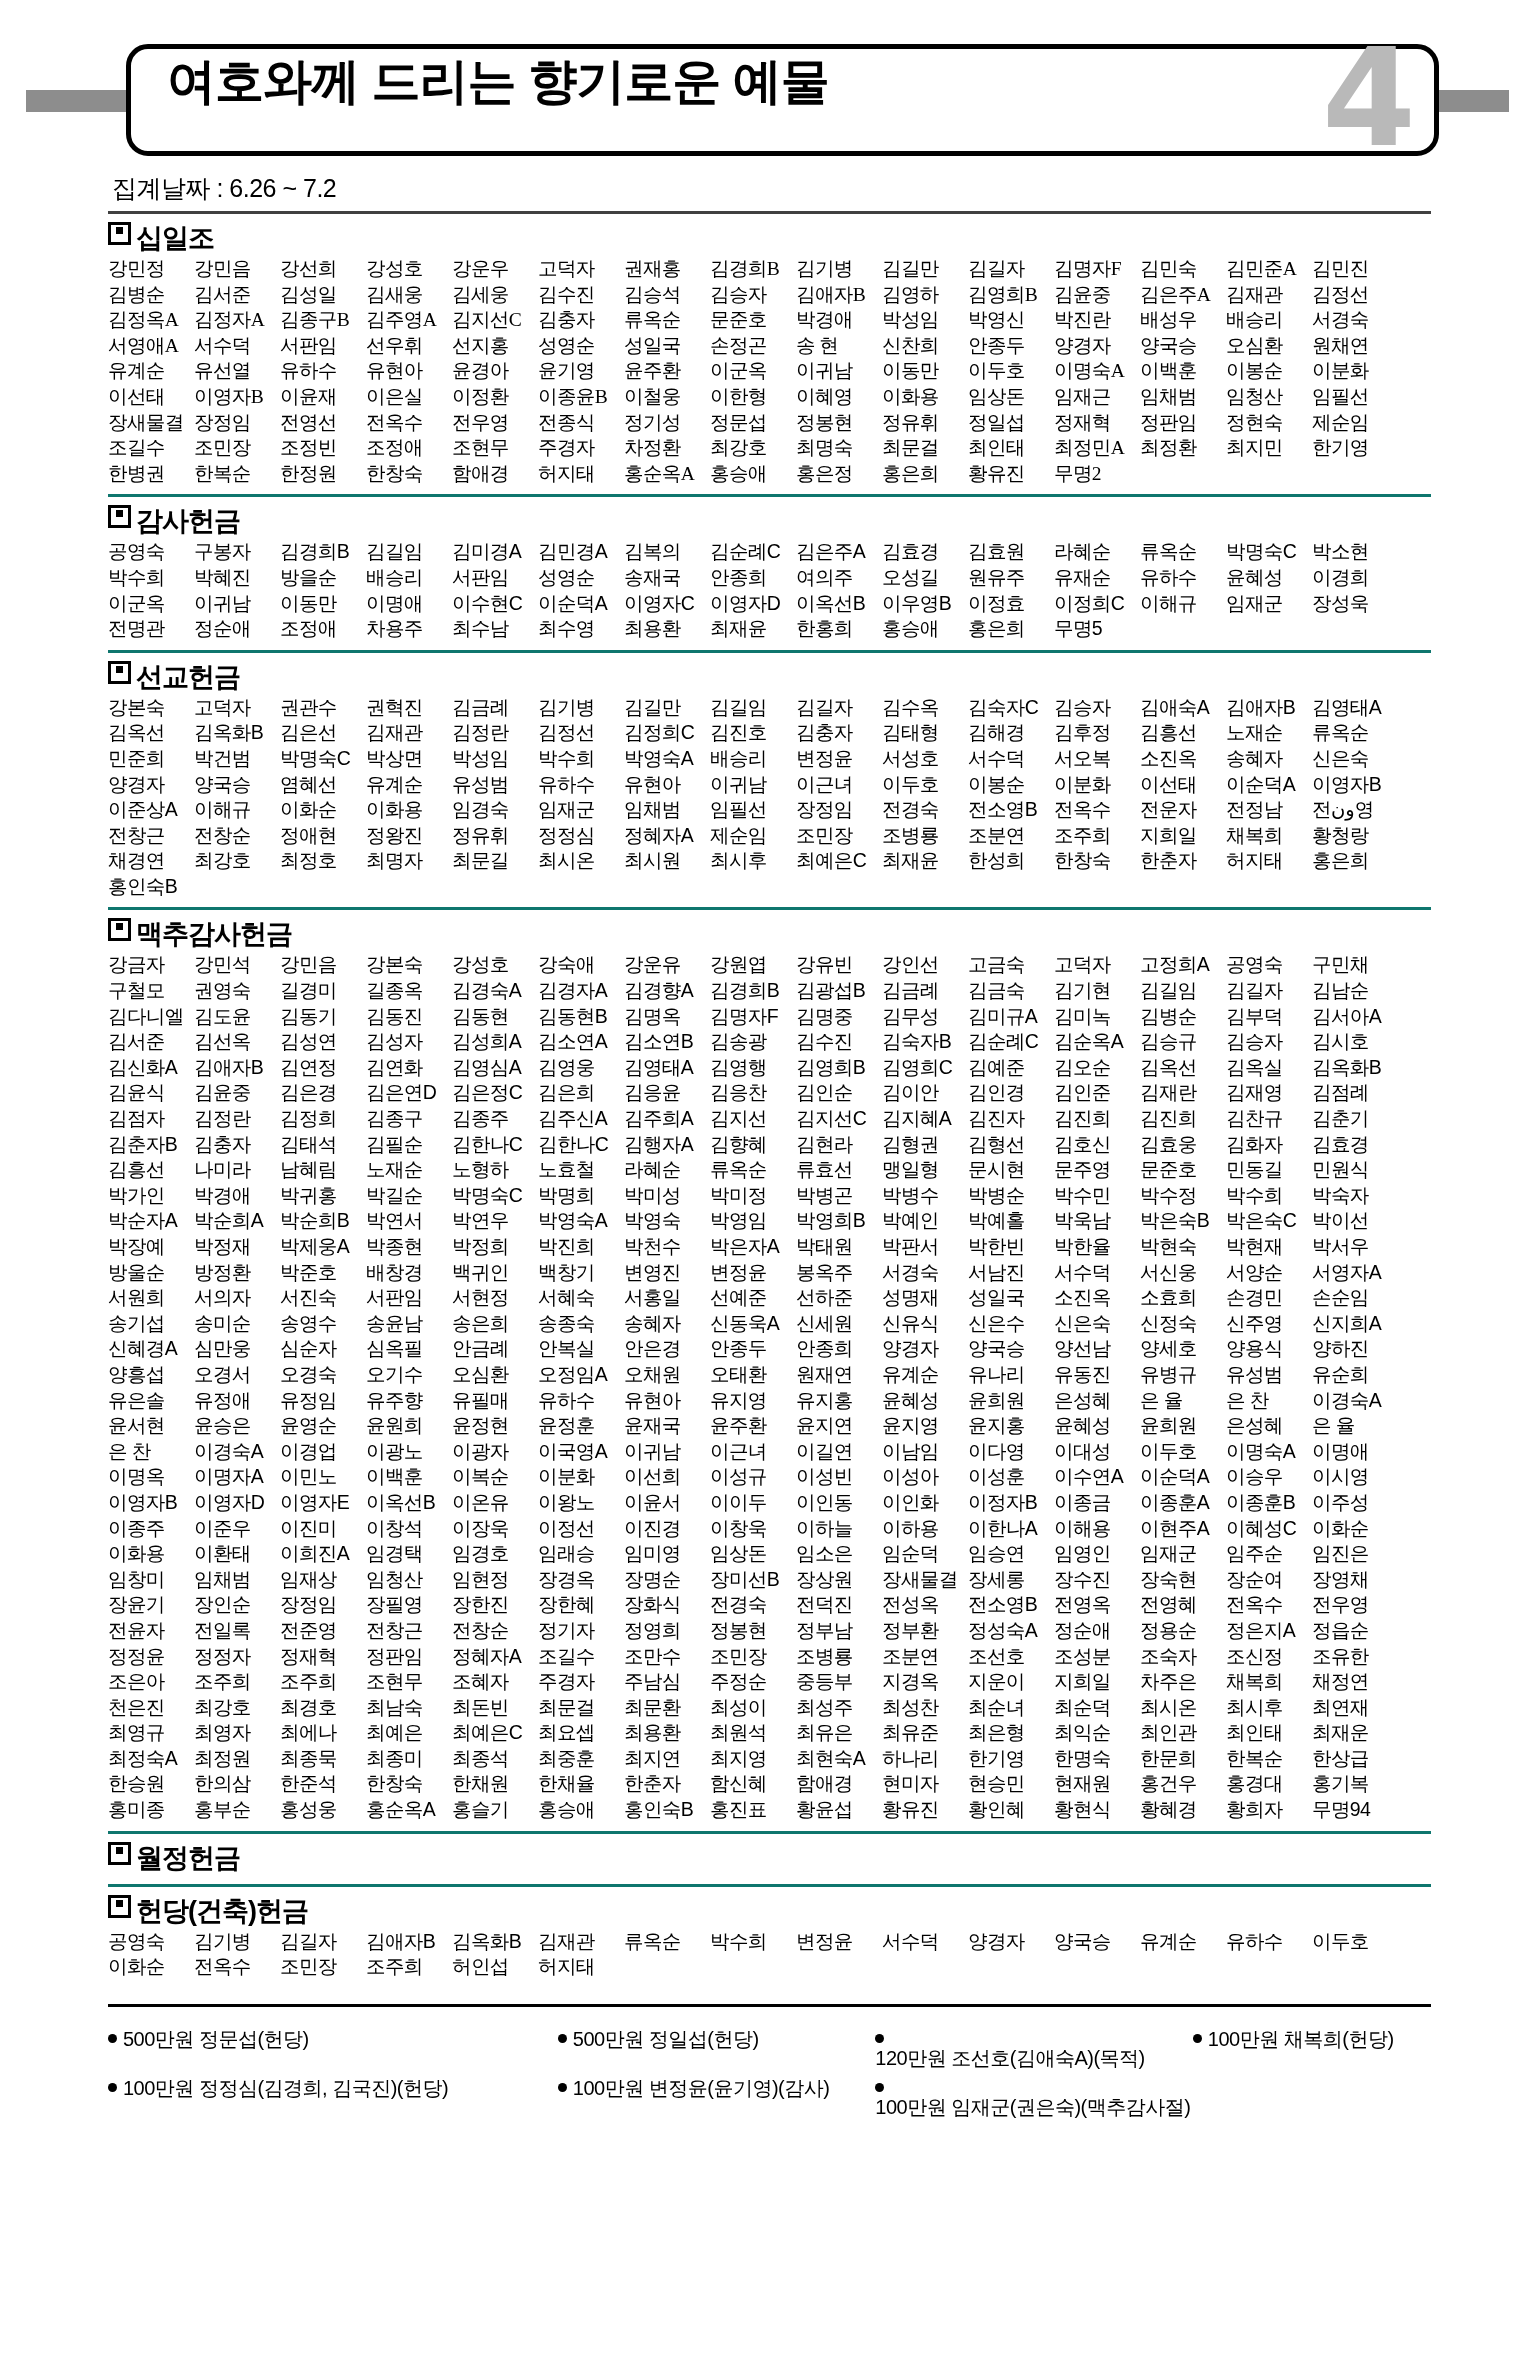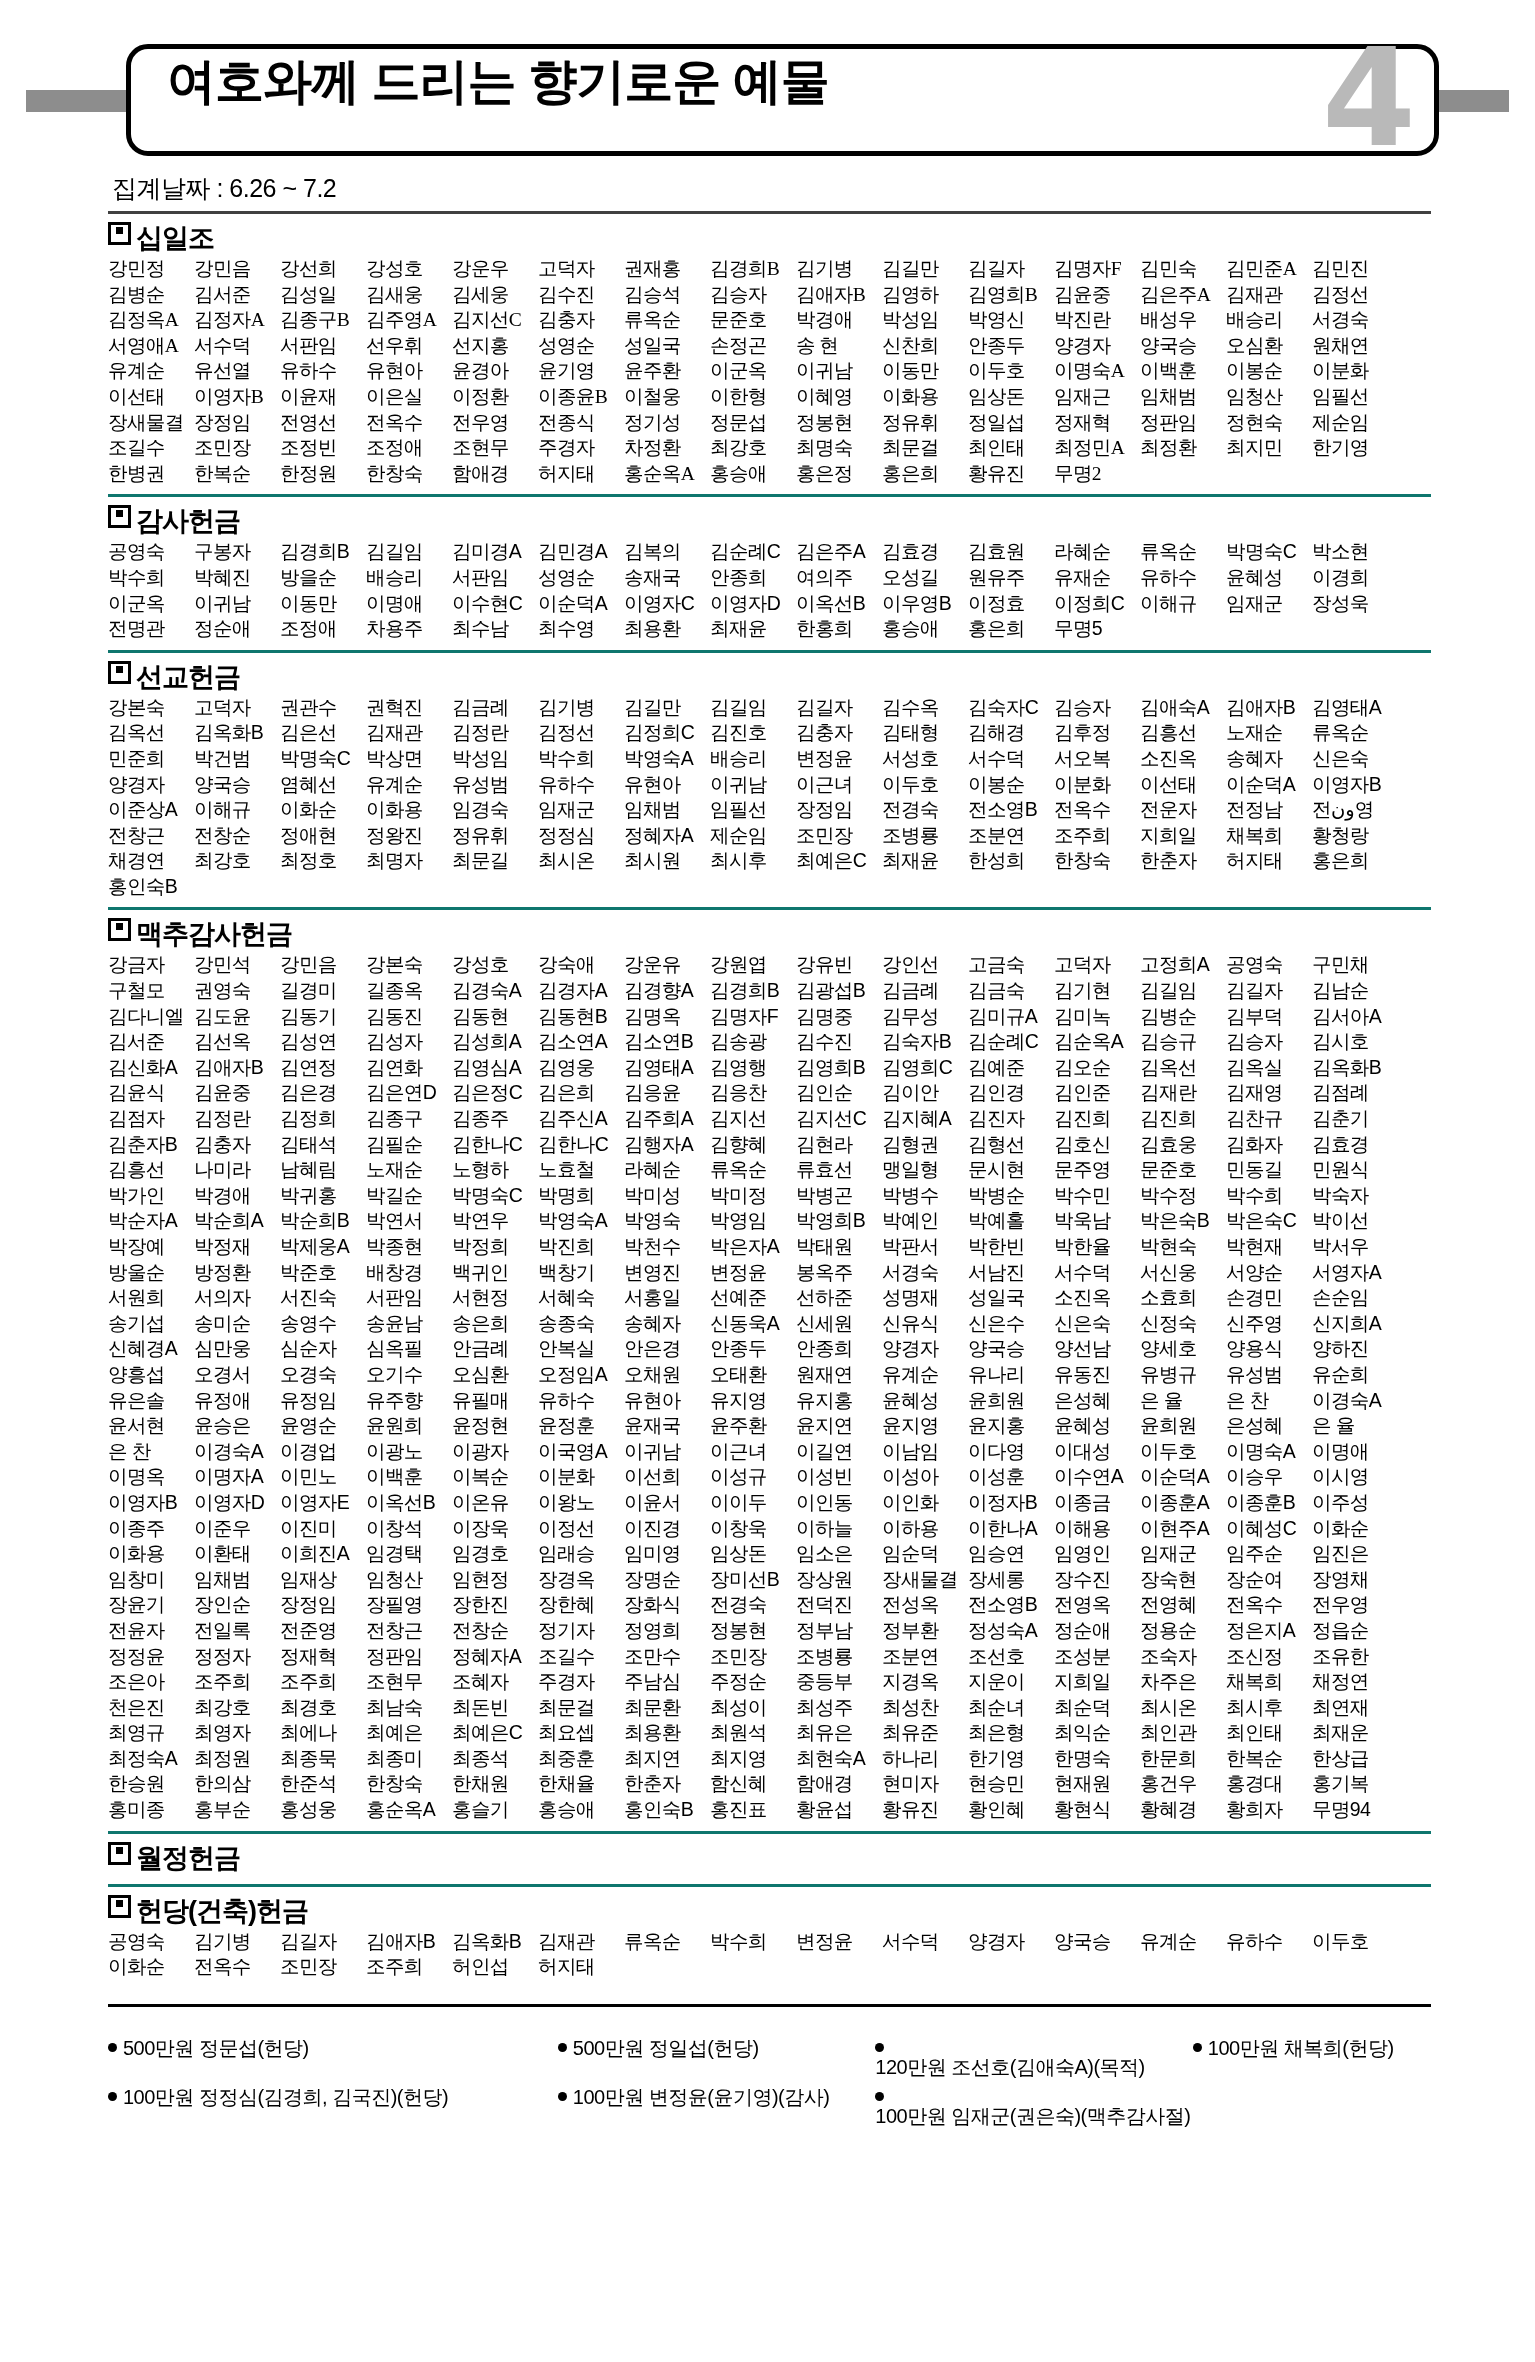--- a/index.html
+++ b/index.html
@@ -131,21 +131,21 @@
     width: 86px;
     text-align: left;
     white-space: nowrap;
     vertical-align: top;
   }
 
   
   .bullets {
     margin-top: 16px;
     border-top: 3px solid #000000;
-    padding-top: 26px;
+    padding-top: 17px;
     font-size: 20px;
     line-height: 30px;
   }
   .bullet-row {
     display: flex;
     width: 100%;
   }
   .bullet {
     display: flex;
     align-items: flex-start;

